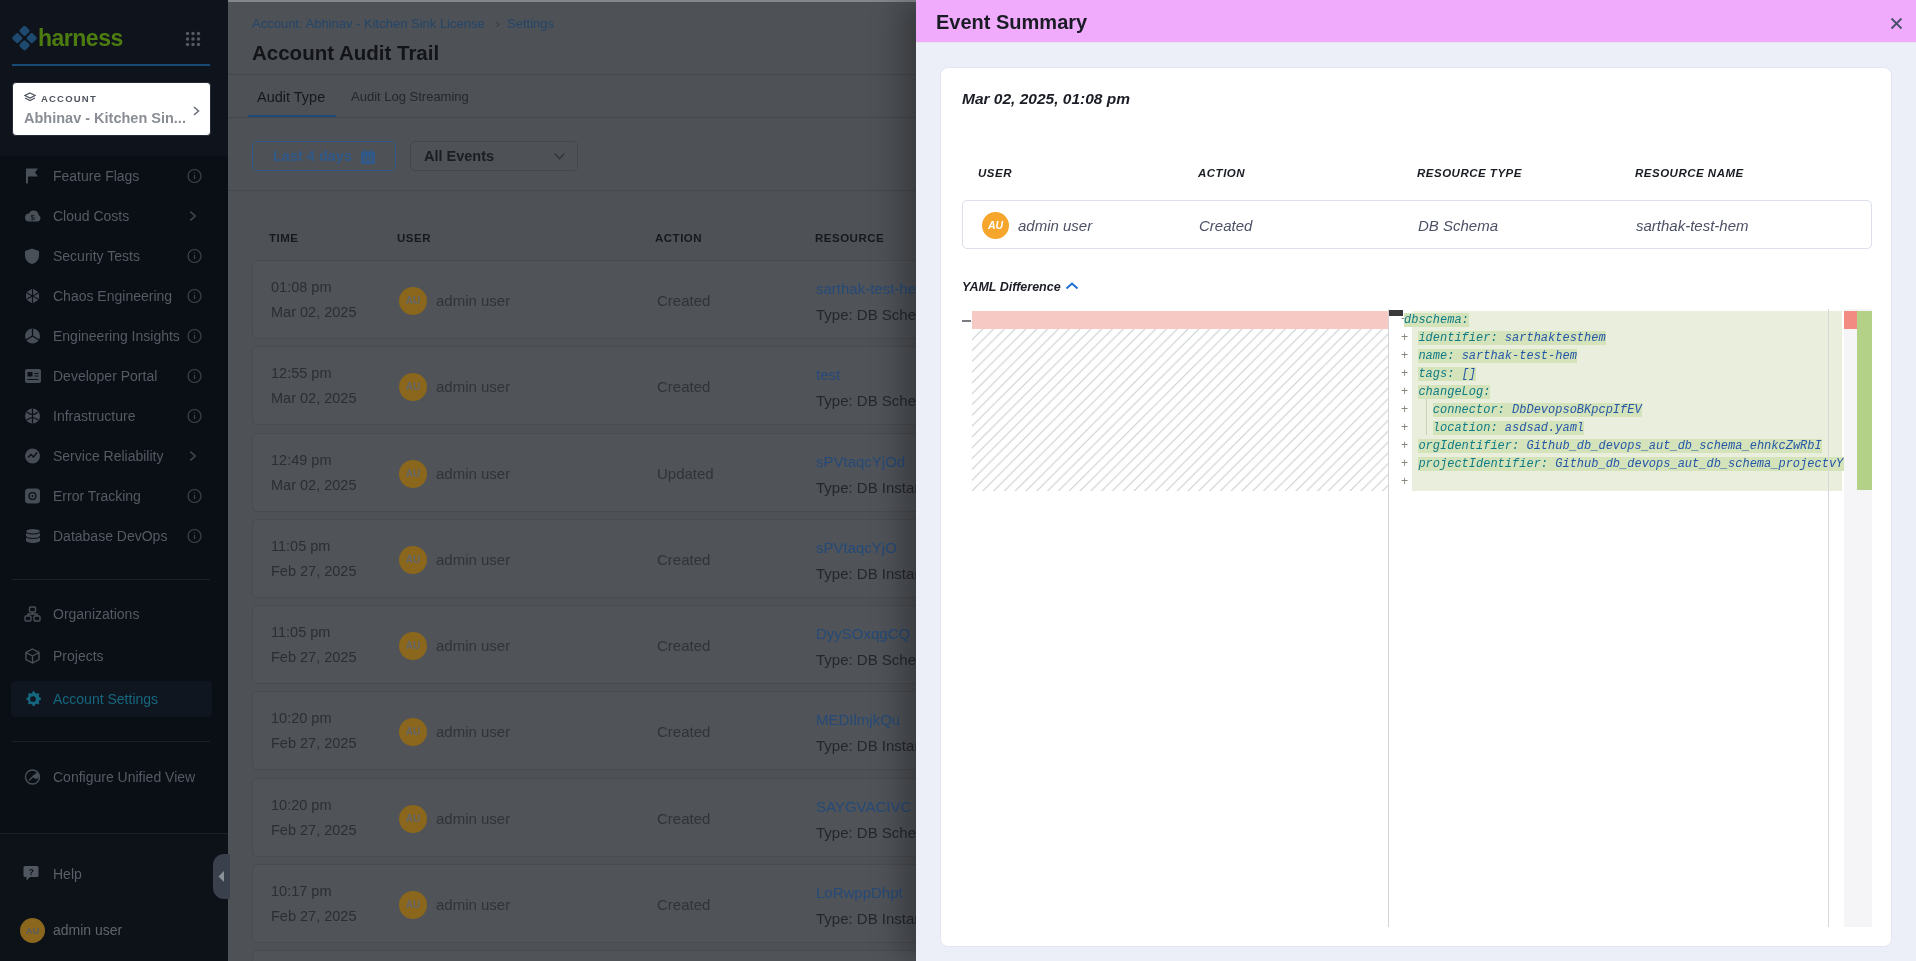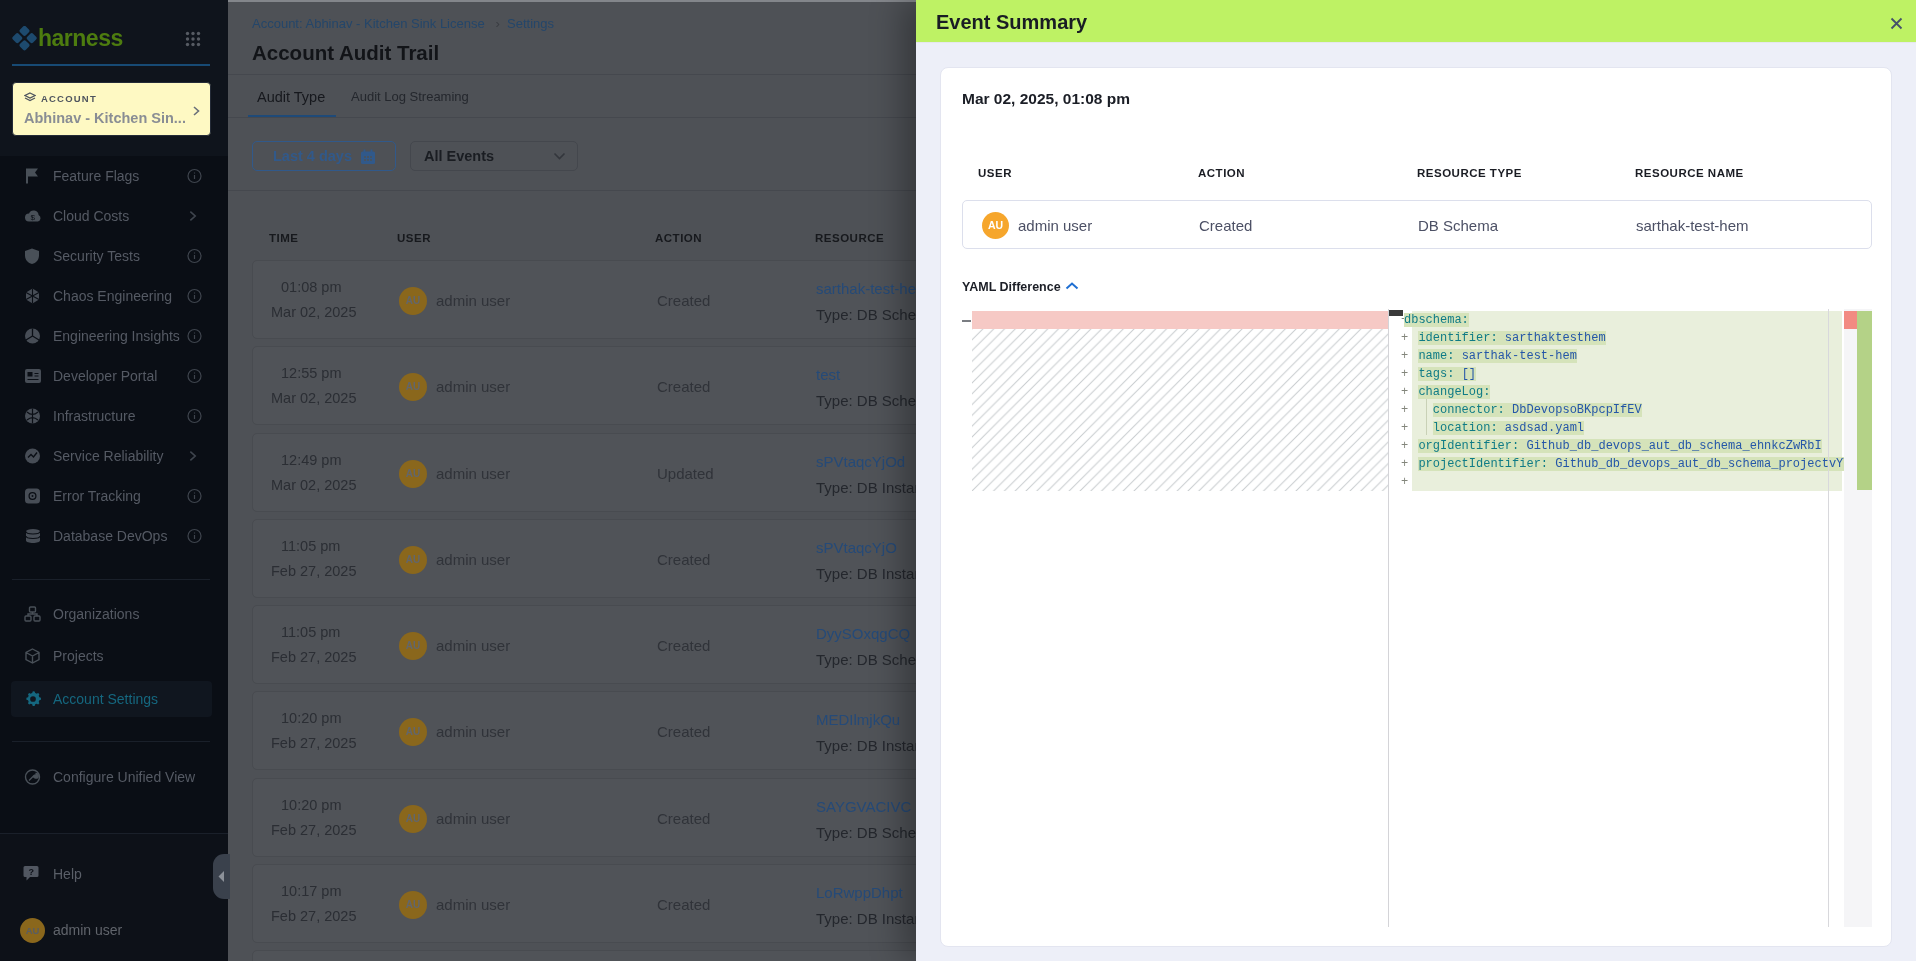--- a/index.html
+++ b/index.html
@@ -18,36 +18,36 @@
     font-size:14px; color:#555a64; }
   .navitem .ic { position:absolute; left:24px; top:50%; transform:translateY(-50%); }
   .navitem .inf { position:absolute; left:187px; top:50%; transform:translateY(-50%); }
   .sep { position:absolute; left:12px; width:198px; height:1px; background:#1a202a; }
   
   #main { position:absolute; left:228px; top:0; width:1688px; height:961px;
     background:#4e5156; }
   .hborder { position:absolute; left:0; width:1688px; height:1px; background:#45484e; }
   .card { position:absolute; left:24px; width:1700px; height:79px;
     background:#505358; border:1px solid #484b50; border-radius:5px; }
-  .card .t1 { position:absolute; left:28px; top:18px; font-size:14.5px; color:#2b2e34; }
+  .card .t1 { position:absolute; left:18px; top:18px; font-size:14.5px; color:#2b2e34; }
   .card .t2 { position:absolute; left:18px; top:43px; font-size:14.5px; color:#2b2e34; }
   .card .av { position:absolute; left:146px; top:26px; width:28px; height:28px;
     border-radius:50%; background:#8a671c; color:#62666c; font-weight:bold;
     font-size:10px; text-align:center; line-height:28px; }
   .card .us { position:absolute; left:183px; top:31px; font-size:15px; color:#303339; }
   .card .ac { position:absolute; left:404px; top:31px; font-size:15px; color:#303339; }
   .card .rl { position:absolute; left:563px; top:19px; font-size:15px; color:#254a78; }
   .card .rt { position:absolute; left:563px; top:45px; font-size:15px; color:#24272d; }
   
   #drawer { position:absolute; left:916px; top:0; width:1000px; height:961px;
     background:#edeff8; box-shadow:-14px 0 30px rgba(0,0,0,0.30); }
   #dhead { position:absolute; left:0; top:0; width:1000px; height:43px;
-    background:#bef264; border-bottom:1px solid #e6e7ee; }
+    background:#f0abfc; border-bottom:1px solid #e6e7ee; }
   #dcard { position:absolute; left:24px; top:67px; width:952px; height:880px;
-    background:#ffffff; border:1px solid #e3e5f0; border-radius:8px; }
+    background:#ffffff; border:1px solid #e3e5f0; border-radius:8px;font-style:italic; }
   .dcol { position:absolute; font-size:11.5px; font-weight:bold; color:#1a1c23;
     letter-spacing:0.5px; }
   .drow-val { position:absolute; top:16px; font-size:15px; color:#4c5065; }
   
   #diff { position:absolute; left:0px; top:0px; }
   .dl { position:absolute; left:442px; width:446px; height:18px; overflow:hidden;
     font-family:"Liberation Mono", monospace;
     font-size:12px; line-height:18px; white-space:pre; }
   .dl.pl { left:439px; width:14px; color:#83867c; }
   .cb { background:#d5e3ba; }
@@ -74,21 +74,21 @@
         <circle cx="13.5" cy="2.5" r="1.7"></circle>
       <circle cx="2.5" cy="8" r="1.7"></circle>
         <circle cx="8" cy="8" r="1.7"></circle>
         <circle cx="13.5" cy="8" r="1.7"></circle>
       <circle cx="2.5" cy="13.5" r="1.7"></circle>
         <circle cx="8" cy="13.5" r="1.7"></circle>
         <circle cx="13.5" cy="13.5" r="1.7"></circle>
     </svg>
     <div class="abs" style="left:12px;top:64px;width:198px;height:2px;background:#174a74"></div>
 
-    <div class="abs" style="left:12px;top:82px;width:199px;height:54px;border:1px solid #242b37;border-radius:4px;background:#fef9c3">
+    <div class="abs" style="left:12px;top:82px;width:199px;height:54px;border:1px solid #242b37;border-radius:4px;background:#ffffff">
       <svg class="abs" style="left:11px;top:9px" width="12" height="12" viewBox="0 0 12 12" fill="none" stroke="#4e545e" stroke-width="1.2">
         <path d="M6 1 L11 3.5 L6 6 L1 3.5 Z"></path>
           <path d="M1 6 L6 8.5 L11 6"></path>
       </svg>
       <div class="abs" style="left:28px;top:10px;font-size:9.5px;font-weight:bold;letter-spacing:1.2px;color:#4e545e">ACCOUNT</div>
       <div class="abs" style="left:11px;top:27px;font-size:14.5px;font-weight:600;color:#898d94">Abhinav - Kitchen Sin...</div>
       <svg class="abs" style="left:178px;top:22px" width="10" height="12" viewBox="0 0 10 12" fill="none" stroke="#6a707a" stroke-width="1.6">
         <path d="M3 2 L7.5 6 L3 10"></path>
       </svg>
     </div>

